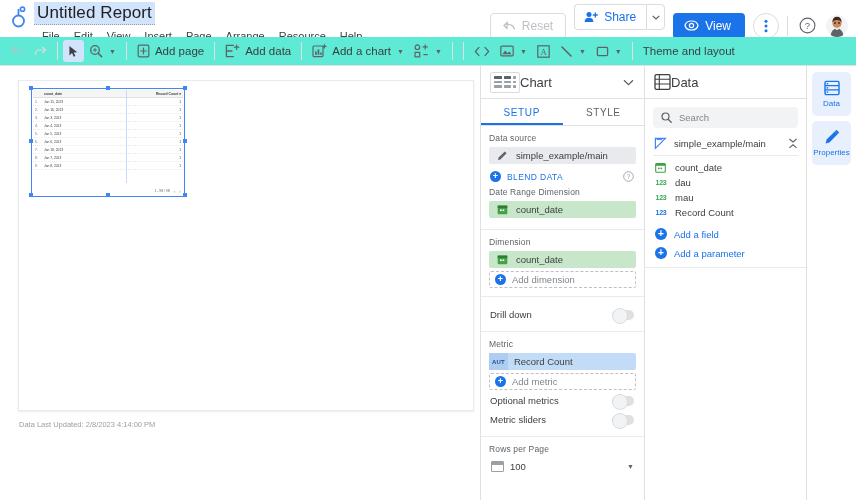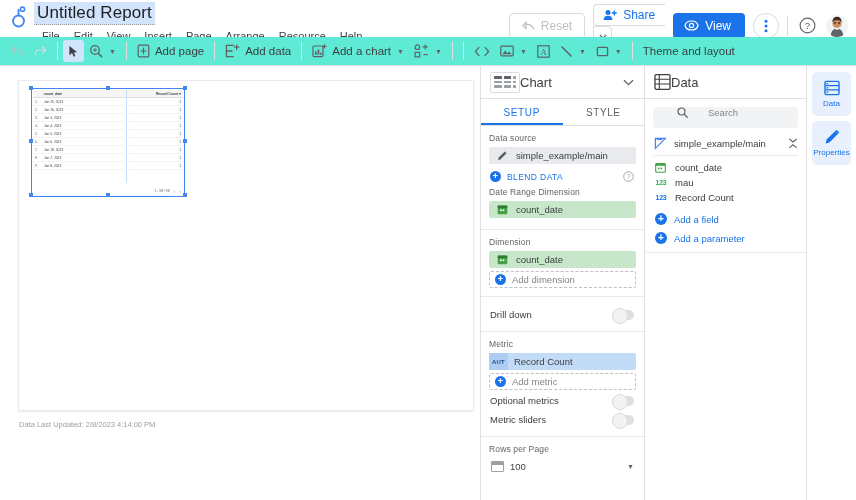--- a/index.html
+++ b/index.html
@@ -22,21 +22,21 @@
     display: inline-block; width: max-content; border-bottom: 1px dotted #9aa0a6;
   }
   .menubar { display: flex; gap: 0px; margin-top: 2px; margin-left: 1px; }
   .menu-item { font-size: 11px; color: #3c4043; padding: 2px 7px; border-radius: 3px; cursor: default; line-height: 14px; text-decoration: underline; }
   .topbar-right { margin-left: auto; display: flex; align-items: center; gap: 8px; padding-top: 4px; }
 
   .btn-reset {
     display: flex; align-items: center; gap: 6px; height: 26px; padding: 0 12px;
     border: 1px solid #dadce0; border-radius: 4px; color: #bdc1c6; font-size: 12px; background: #fff;
   }
-  .btn-share-wrap { display: flex; height: 43px; flex-direction: column; }
+  .btn-share-wrap { display: flex; height: 43px; }
   .btn-share {
     display: flex; align-items: center; gap: 6px; height: 26px; padding: 0 10px 0 9px;
     border: 1px solid #dadce0; border-right: none; border-radius: 4px 0 0 4px;
     color: #1a73e8; font-size: 12px; background: #fff; font-weight: 500;
   }
   .btn-share-arrow {
     display: flex; align-items: center; justify-content: center; width: 19px; height: 26px;
     border: 1px solid #dadce0; border-radius: 0 4px 4px 0; background: #fff; color: #5f6368;
   }
   .btn-view {
@@ -140,21 +140,21 @@
   .rows-chip { display: flex; align-items: center; gap: 6px; padding: 3px 2px; }
   .rows-val { font-size: 9.5px; color: #3c4043; }
   .rows-caret { margin-left: auto; font-size: 7px; color: #5f6368; }
   .pg-ico { width: 13px; height: 11px; border: 1px solid #9aa0a6; border-radius: 1px; background: #fff; flex: none; }
   .pg-ico-top { height: 3px; background: #9aa0a6; }
 
   
   .panel-data { width: 162px; border-left: 1px solid #e0e0e0; background: #fff; display: flex; flex-direction: column; flex: none; overflow: hidden; }
   .search-wrap { padding: 8px 8px 6px 8px; }
   .search {
-    height: 21px; background: #f1f3f4; border-radius: 4px; display: flex; align-items: flex-start; gap: 20px; padding: 0 24px;
+    height: 21px; background: #f1f3f4; border-radius: 4px; display: flex; align-items: center; gap: 7px; padding: 0 8px;
   }
   .search input { border: none; outline: none; background: transparent; font-size: 9.5px; color: #3c4043; width: 100%; font-family: inherit; }
   .search input::placeholder { color: #80868b; }
   .ds-row { display: flex; align-items: center; gap: 7px; padding: 3px 8px 5px 9px; }
   .ds-name { font-size: 9.5px; color: #3c4043; }
   .ds-collapse { margin-left: auto; color: #5f6368; font-size: 8px; line-height: 6px; text-align: center; }
   .fields { border-top: 1px solid #e8eaed; padding: 4px 0 2px 0; margin: 0 8px; }
   .field { display: flex; align-items: center; gap: 8px; height: 15px; padding: 0 2px; }
   .f-name { font-size: 9.5px; color: #3c4043; }
   .num-ico { font-size: 7px; font-weight: 700; letter-spacing: -.2px; width: 12px; text-align: center; flex: none; }
@@ -668,20 +668,24 @@
                 <rect x=".7" y="1.6" width="9.6" height="8.6" rx="1" fill="none" stroke="#43a047" stroke-width="1.1"></rect>
                 <rect x=".7" y="1.6" width="9.6" height="2.2" fill="#43a047"></rect>
                 <rect x="3" y="5.6" width="1.6" height="1.6" fill="#43a047"></rect>
                 <rect x="5.6" y="5.6" width="1.6" height="1.6" fill="#43a047"></rect>
               </svg>
           </span>
           <span class="f-name">count_date</span>
         </div>
         <div class="field">
           <span class="num-ico" style="color:#34a853">123</span>
+          <span class="f-name">dau</span>
+        </div>
+        <div class="field">
+          <span class="num-ico" style="color:#34a853">123</span>
           <span class="f-name">mau</span>
         </div>
         <div class="field">
           <span class="num-ico" style="color:#1a73e8">123</span>
           <span class="f-name">Record Count</span>
         </div>
       </div>
 
       <div class="add-row" style="margin-top:4px">
         <span class="plus-ico-lg">+</span>

